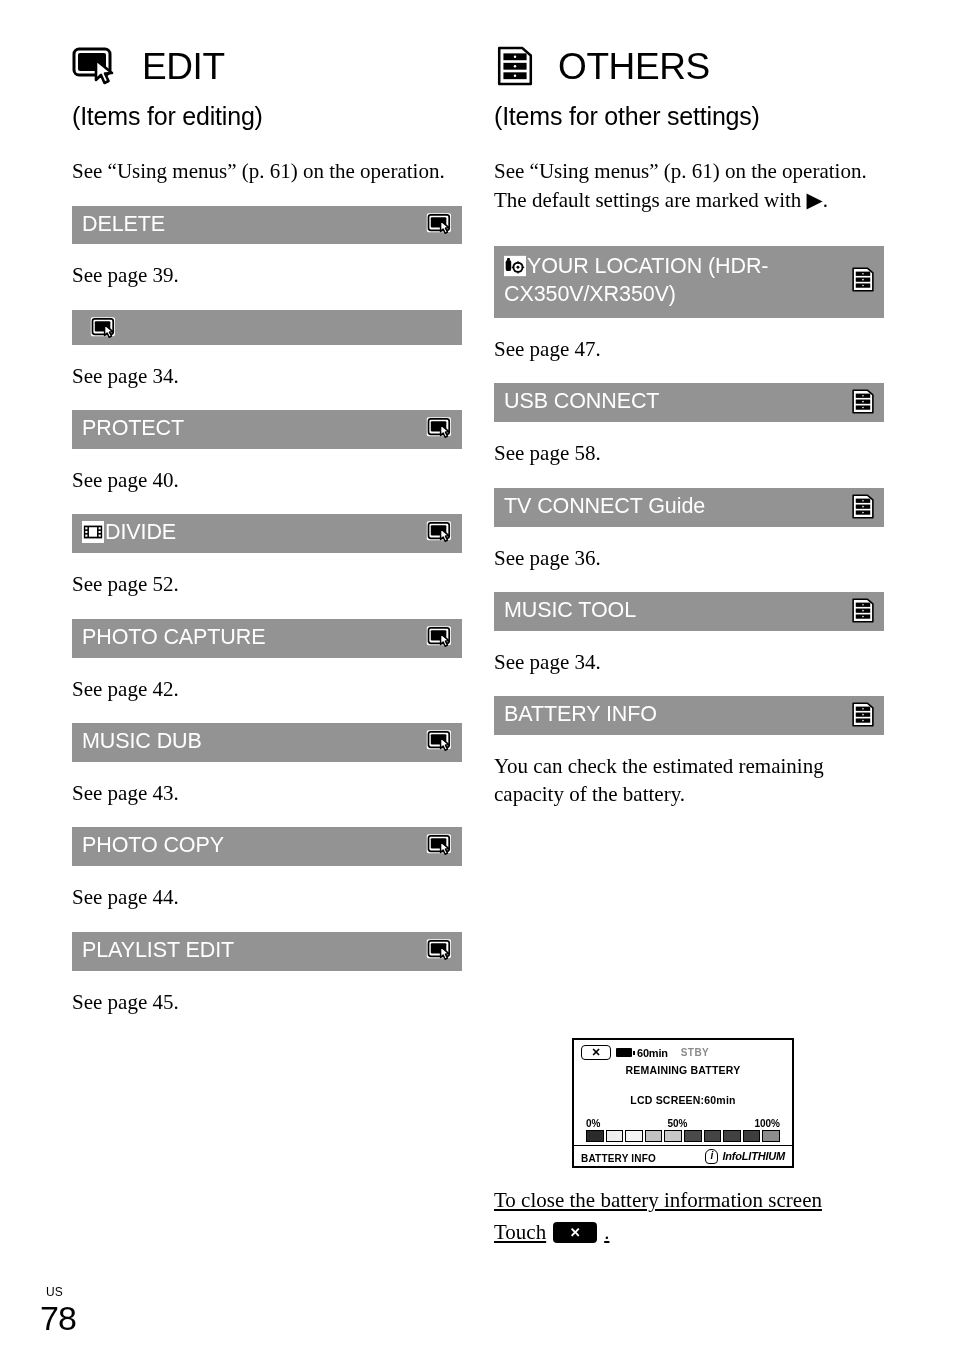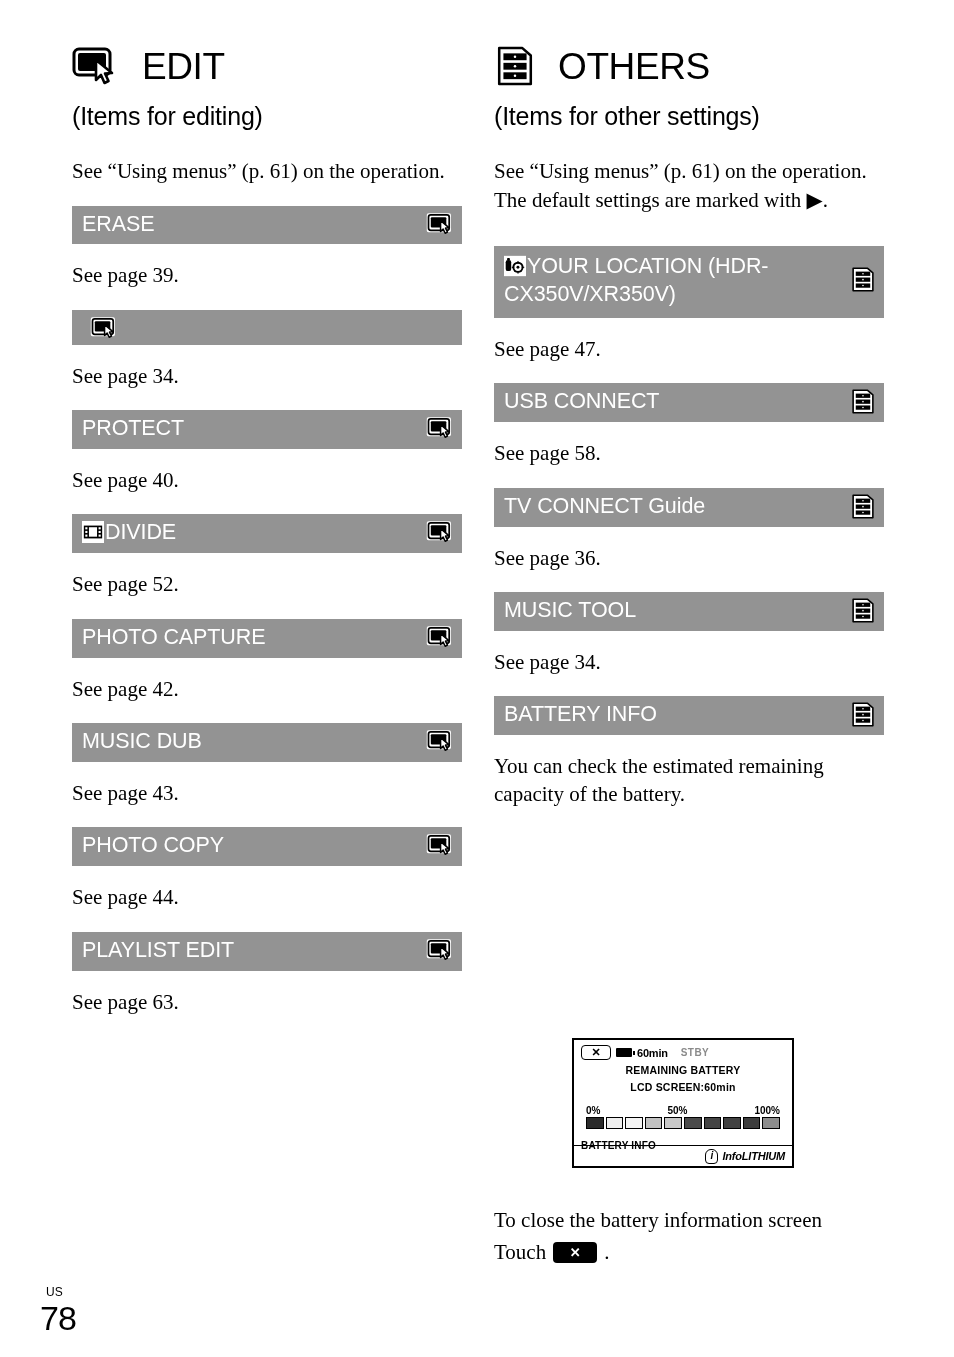--- a/index.html
+++ b/index.html
@@ -155,21 +155,21 @@
     font-size: 10.5px;
     font-weight: 600;
     letter-spacing: 0.2px;
     margin-top: 4px;
   }
   .bs-lcd {
     text-align: center;
     font-size: 10.5px;
     font-weight: 600;
     letter-spacing: 0.2px;
-    margin-top: 5px;
+    margin-top: 18px;
   }
   .bs-scale {
     display: flex;
     justify-content: space-between;
     font-size: 10px;
     font-weight: bold;
     margin: 12px 12px 1px 12px;
   }
   .bs-gauge {
     display: flex;
@@ -219,22 +219,23 @@
     font-style: italic;
     letter-spacing: -0.2px;
   }
 
   .closing {
     font-family: "Liberation Serif", serif;
     font-size: 21px;
     line-height: 1.42;
     position: absolute;
     left: 0;
-    top: 510px;
+    top: 490px;
     width: 390px;
+    text-decoration: underline;
   }
   .closing .line2 { display: flex; align-items: center; gap: 7px; margin-top: 2px; }
   .touch-btn {
     display: inline-flex;
     align-items: center;
     justify-content: center;
     width: 44px;
     height: 21px;
     background: #000;
     border-radius: 4px;
@@ -281,21 +282,21 @@
       </span>
       <span class="section-title">EDIT</span>
     </div>
 
     <div class="section-sub">(Items for editing)</div>
 
     <div class="intro">See “Using menus” (p. 61) on the operation.</div>
 
     <div class="menu-item">
       <div class="bar">
-        <span class="bar-label">ERASE</span>
+        <span class="bar-label">DELETE</span>
         <span class="bar-right-icon icon-box">
           <svg width="28" height="23" viewBox="0 0 48 40">
             <rect x="1" y="2" width="42" height="33" rx="3" fill="#fff"></rect>
             <rect x="4" y="5" width="36" height="27" rx="4" fill="#fff" stroke="#000" stroke-width="3"></rect>
             <rect x="8" y="9" width="27" height="18" rx="2" fill="#000"></rect>
             <path d="M25 15 L25 34 L29.5 29.5 L33 37 L37 35 L33.5 28 L40 27.5 Z" fill="#fff" stroke="#000" stroke-width="2.6" stroke-linejoin="round"></path>
           </svg>
         </span>
       </div>
       <div class="see">See page 39.</div>
@@ -409,21 +410,21 @@
         <span class="bar-label">PLAYLIST EDIT</span>
         <span class="bar-right-icon icon-box">
           <svg width="28" height="23" viewBox="0 0 48 40">
             <rect x="1" y="2" width="42" height="33" rx="3" fill="#fff"></rect>
             <rect x="4" y="5" width="36" height="27" rx="4" fill="#fff" stroke="#000" stroke-width="3"></rect>
             <rect x="8" y="9" width="27" height="18" rx="2" fill="#000"></rect>
             <path d="M25 15 L25 34 L29.5 29.5 L33 37 L37 35 L33.5 28 L40 27.5 Z" fill="#fff" stroke="#000" stroke-width="2.6" stroke-linejoin="round"></path>
           </svg>
         </span>
       </div>
-      <div class="see">See page 63.</div>
+      <div class="see">See page 45.</div>
     </div>
 
   </div>
 
   <div class="column col-right">
 
     <div class="section-head">
       <span class="icon-box">
         <svg width="42" height="40" viewBox="0 0 34 38">
           <path d="M2 2 H24 L32 9 V36 H2 Z" fill="#fff" stroke="#000" stroke-width="2.4" stroke-linejoin="round"></path>

